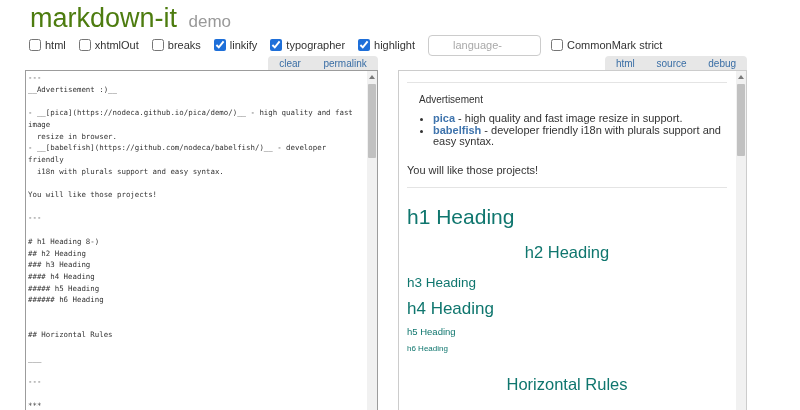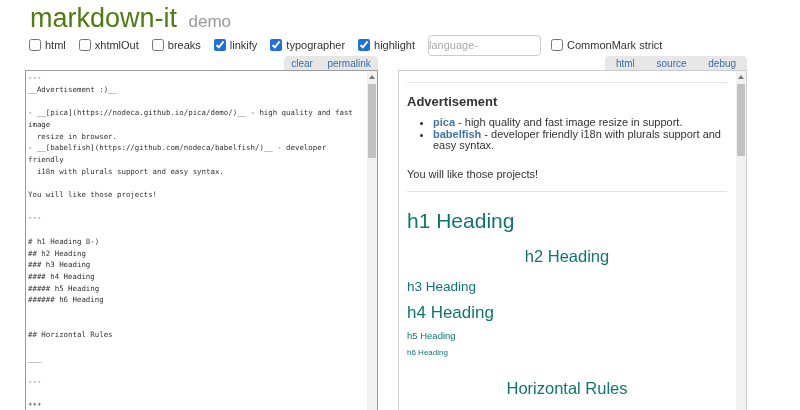--- a/index.html
+++ b/index.html
@@ -10,32 +10,32 @@
   .header { position: absolute; left: 30px; top: 3px; }
   .title { font-size: 27px; color: #4d7c0f; display: inline; font-weight: 400; }
   .subtitle { font-size: 17px; color: #999; display: inline; margin-left: 7px; font-weight: 400; }
 
   
   .toolbar { position: absolute; left: 29px; top: 35px; height: 20px;
     display: flex; align-items: center; font-size: 11px; color: #333; }
   .opt { display: flex; align-items: center; margin-right: 13px; }
   .opt input { width: 12px; height: 12px; margin-right: 4px; accent-color: #1e6fd9; }
   .lang-input { width: 113px; height: 21px; border: 1px solid #ccc; border-radius: 4px;
-    padding: 0 0; font-size: 11px; color: #333; margin-right: 10px; outline: none; }
+    padding: 0 24px; font-size: 11px; color: #333; margin-right: 10px; outline: none; }
   .lang-input::placeholder { color: #a9a9a9; }
 
   
   .col-left  { position: absolute; left: 25px;  top: 56px; width: 353px; }
   .col-right { position: absolute; left: 398px; top: 56px; width: 349px; }
 
   .tabstrip { height: 14px; position: relative; }
   .tabbar { position: absolute; right: 0; top: 0; height: 14px; background: #e7e7e7;
     border-radius: 4px 4px 0 0; display: flex; align-items: center;
     justify-content: space-around; }
-  .tabbar.left-bar { width: 94px; }
+  .tabbar.left-bar { width: 110px; }
   .tabbar.right-bar { width: 142px; }
   .tablink { font-size: 10px; color: #3a6ea5; text-decoration: none; cursor: pointer; }
 
   
   .editor-wrap { position: relative; height: 356px; border: 1px solid #9c9c9c; background: #fff; }
   .editor { width: 100%; height: 100%; border: none; resize: none; outline: none;
     font-family: "DejaVu Sans Mono", monospace; font-size: 7.4px; line-height: 11.7px;
     color: #333; padding: 1px 12px 1px 2px; overflow: hidden; white-space: pre-wrap;
     word-break: normal; background: transparent; }
 
@@ -46,21 +46,21 @@
     border-right: 3px solid transparent; border-bottom: 4px solid #7a7a7a; }
   .sb-thumb { position: absolute; left: 1px; right: 1px; background: #c1c1c1; border-radius: 1px; }
   .editor-thumb { top: 13px; height: 74px; }
   .result-thumb { top: 13px; height: 72px; }
 
   
   .result-wrap { position: relative; height: 356px; border: 1px solid #ccc; background: #fff; }
   .result-body { position: absolute; left: 0; right: 11px; top: 0; bottom: 0;
     padding: 0 8px; overflow: hidden; color: #333; }
   .result-body hr { border: none; border-top: 1px solid #e4e4e4; margin: 11px 0; }
-  .adv-title { font-size: 13px; font-weight: bold; margin: 6px 0 8px; }
+  .adv-title { font-size: 10px; font-weight: normal; margin: 6px 12px 8px; }
   .result-body ul { margin: 8px 0 10px; padding-left: 26px; font-size: 11px; line-height: 11.6px; }
   .result-body li { margin: 0; }
   .result-body a.mdlink { color: #3f74ad; font-weight: bold; text-decoration: none; cursor: pointer; }
   .p-like { font-size: 11px; margin: 16px 0 10px; }
   .rh { font-weight: 400; color: #0f766e; line-height: 1.2; }
   h1.rh { font-size: 21px;  margin: 16px 0 14px; }
   h2.rh { font-size: 16.5px; margin: 14px 0 12px; text-align: center; }
   h3.rh { font-size: 13.5px; margin: 12px 0 8px; }
   h4.rh { font-size: 17px; margin: 8px 0 6px; }
   h5.rh { font-size: 9.5px;  margin: 7px 0 5px; }

